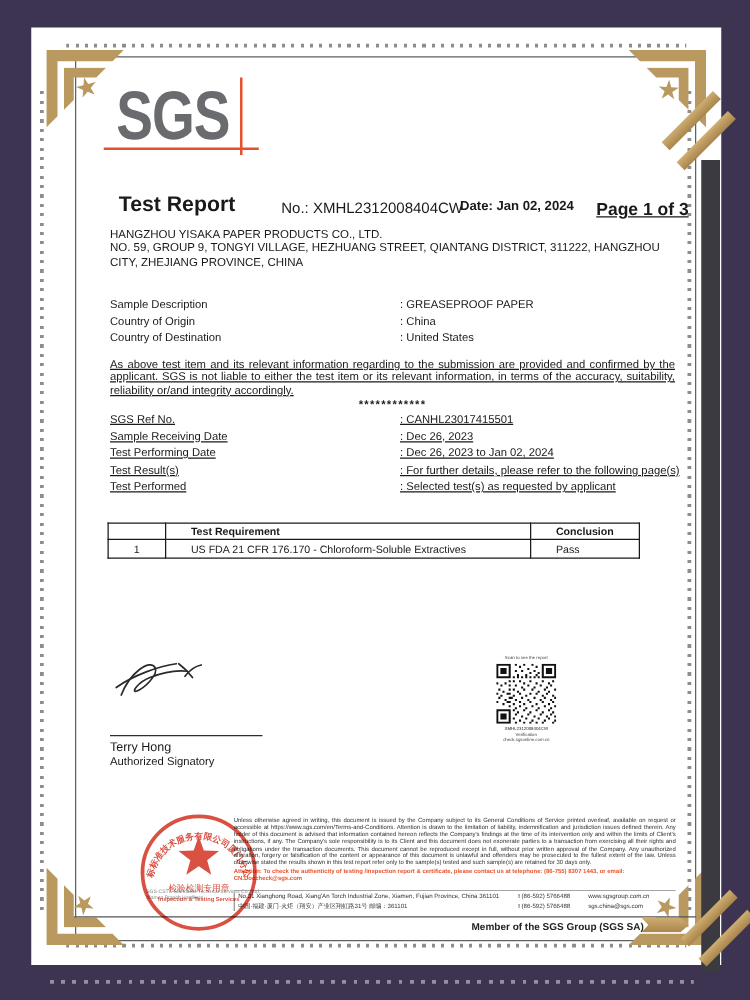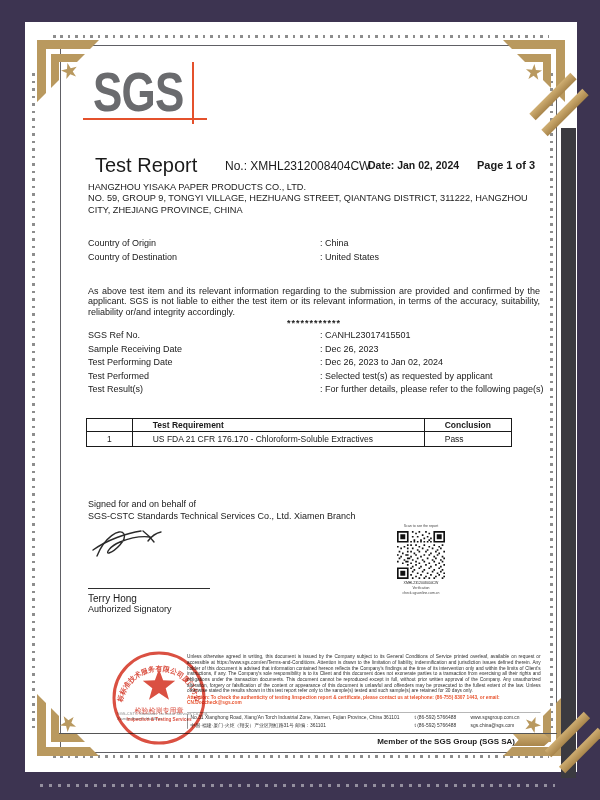--- a/index.html
+++ b/index.html
@@ -38,34 +38,34 @@
   .c-tr{right:12px;top:18px;transform:rotate(90deg);}
   .c-br{right:12px;bottom:16px;transform:rotate(180deg);}
   .c-bl{left:12px;bottom:16px;transform:rotate(270deg);}
   
   .logo{position:absolute;left:58px;top:43px;width:150px;height:70px;}
   .logo-text{position:absolute;left:10px;top:0;font-size:55px;line-height:55px;font-weight:bold;
      color:#6a6b6e;letter-spacing:-1px;transform:scaleX(.8);transform-origin:0 0;}
   .logo-hline{position:absolute;left:0;top:53px;width:124px;height:2px;background:#e4512c;}
   .logo-vline{position:absolute;left:109px;top:-3px;width:2px;height:62px;background:#e4512c;}
   
-  .t-title{position:absolute;left:70px;top:132px;font-size:20px;font-weight:normal;}
+  .t-title{position:absolute;left:70px;top:132px;font-size:17px;font-weight:bold;}
   .t-no{position:absolute;left:200px;top:137px;font-size:12px;font-weight:normal;}
   .t-date{position:absolute;left:343px;top:137px;font-size:10.5px;font-weight:bold;}
-  .t-page{position:absolute;left:452px;top:137px;font-size:11px;font-weight:bold;}
+  .t-page{position:absolute;left:452px;top:137px;font-size:14px;font-weight:bold;text-decoration:underline;}
   
   .applicant{position:absolute;left:63px;top:160px;width:460px;font-size:9.2px;line-height:1.24;}
   
   .info{position:absolute;left:63px;width:470px;font-size:9px;}
   .info .row{display:flex;height:13.5px;align-items:flex-start;}
   .info .lab{width:232px;flex:none;}
   .sample-info{top:216px;}
-  .report-info{top:308px;}
+  .report-info{top:308px;text-decoration:underline;}
   .statement{position:absolute;left:63px;top:264px;width:452px;font-size:9px;line-height:1.14;
-     text-align:justify;margin:0;}
+     text-align:justify;margin:0;text-decoration:underline;}
   .sep{position:absolute;left:63px;top:296px;width:452px;text-align:center;font-size:9px;font-weight:bold;letter-spacing:1px;}
   
   .results{position:absolute;left:61px;top:396px;width:426px;border-collapse:collapse;font-size:8.5px;}
   .results th,.results td{border:1.5px solid #1a1a1a;padding:1px 20px;}
   .results th{height:11px;text-align:left;font-weight:bold;}
   .results td{height:15px;vertical-align:middle;}
   .col-no{width:22px;text-align:center;}
   .col-con{width:58px;text-align:left;}
   
   .signed{position:absolute;left:63px;top:477px;font-size:9px;line-height:1.3;}
@@ -150,20 +150,24 @@
     <span class="t-page">Page 1 of 3</span>
 
     <div class="applicant">
       <div>HANGZHOU YISAKA PAPER PRODUCTS CO., LTD.</div>
       <div>NO. 59, GROUP 9, TONGYI VILLAGE, HEZHUANG STREET, QIANTANG DISTRICT, 311222, HANGZHOU</div>
       <div>CITY, ZHEJIANG PROVINCE, CHINA</div>
     </div>
 
     <div class="info sample-info">
       <div class="row">
+        <span class="lab">Sample Description</span>
+        <span>: GREASEPROOF PAPER</span>
+      </div>
+      <div class="row">
         <span class="lab">Country of Origin</span>
         <span>: China</span>
       </div>
       <div class="row">
         <span class="lab">Country of Destination</span>
         <span>: United States</span>
       </div>
     </div>
 
     <p class="statement">As above test item and its relevant information regarding to the submission are provided and confirmed by the applicant. SGS is not liable to either the test item or its relevant information, in terms of the accuracy, suitability, reliability or/and integrity accordingly.</p>
@@ -176,48 +180,44 @@
       </div>
       <div class="row">
         <span class="lab">Sample Receiving Date</span>
         <span>: Dec 26, 2023</span>
       </div>
       <div class="row">
         <span class="lab">Test Performing Date</span>
         <span>: Dec 26, 2023 to Jan 02, 2024</span>
       </div>
       <div class="row">
+        <span class="lab">Test Result(s)</span>
+        <span>: For further details, please refer to the following page(s)</span>
+      </div>
+      <div class="row">
         <span class="lab">Test Performed</span>
         <span>: Selected test(s) as requested by applicant</span>
-      </div>
-      <div class="row">
-        <span class="lab">Test Result(s)</span>
-        <span>: For further details, please refer to the following page(s)</span>
       </div>
     </div>
 
     <table class="results">
       <tbody>
           <tr>
         <th class="col-no"></th>
         <th>Test Requirement</th>
         <th class="col-con">Conclusion</th>
       </tr>
       <tr>
         <td class="col-no">1</td>
         <td>US FDA 21 CFR 176.170 - Chloroform-Soluble Extractives</td>
         <td class="col-con">Pass</td>
       </tr>
     </tbody>
       </table>
 
-    <div class="signed">
-      <div>Signed for and on behalf of</div>
-      <div>SGS-CSTC Standards Technical Services Co., Ltd.  Xiamen Branch</div>
-    </div>
 
     <svg class="sig-svg" width="85" height="48" viewBox="0 0 85 48">
       <g fill="none" stroke="#2a2a2a" stroke-width="1.4" stroke-linecap="round">
         <path d="M4 30 C 18 20, 38 13, 52 11"></path>
         <path d="M8 36 C 15 18, 31 7, 35 14 C 38 20, 26 31, 20 33 C 16 34, 21 26, 31 22 C 41 18, 53 16, 61 17"></path>
         <path d="M54 11 C 58 14, 62 18, 65 22"></path>
         <path d="M59 21 C 62 17, 67 13, 72 12"></path>
       </g>
     </svg>
 

